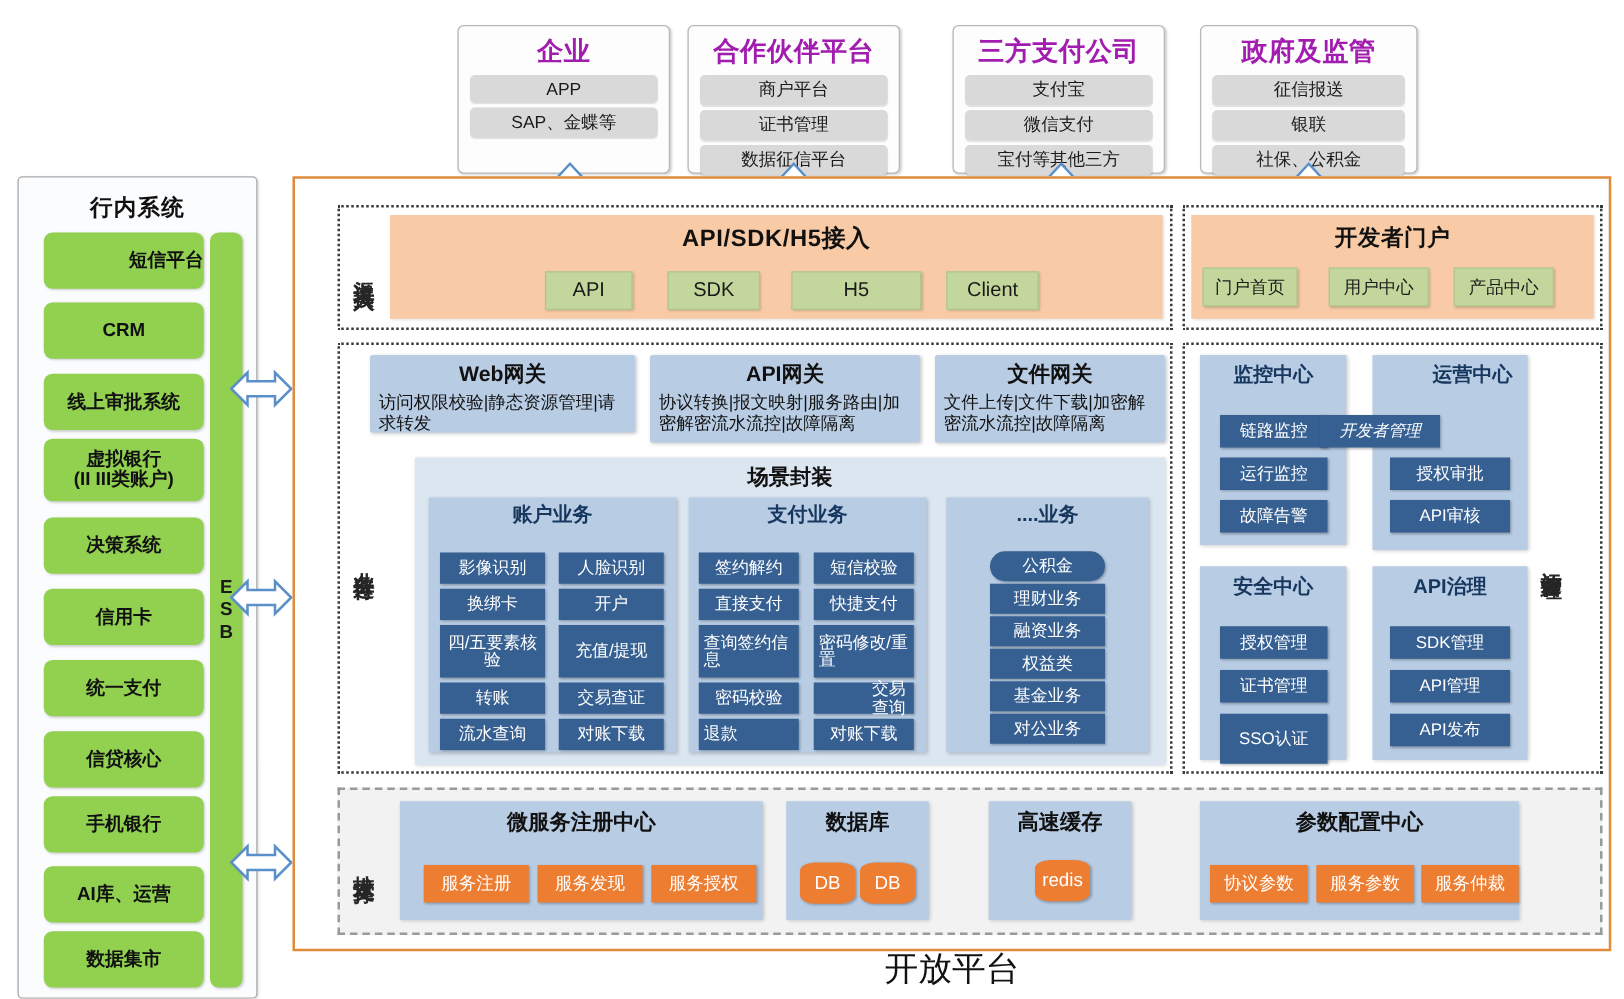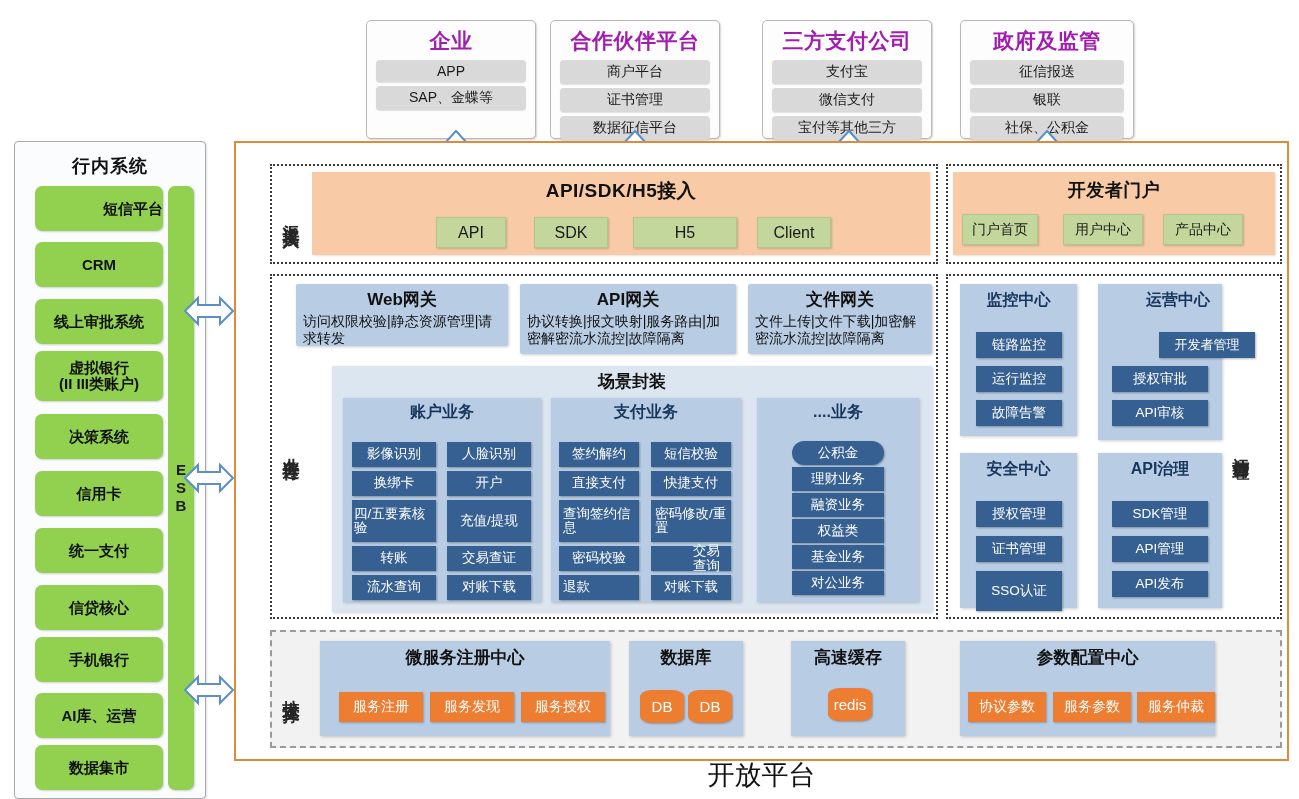--- a/index.html
+++ b/index.html
@@ -125,21 +125,21 @@
     position: absolute; background: #b8cce4;
     box-shadow: 1px 1px 3px rgba(0,0,0,.2);
   }
   .biz-card-title {
     text-align: center; font-weight: bold; font-size: 16px; color: #17375e;
     padding-top: 4px;
   }
   .blue-chip {
     position: absolute; background: #376092; color: #ffffff;
     font-size: 13.5px; line-height: 1.06;
-    display: flex; align-items: center; justify-content: center; text-align: left;
+    display: flex; align-items: center; justify-content: center; text-align: center;
     box-shadow: 1px 1px 2px rgba(0,0,0,.3);
     padding: 0 2px;
   }
   .blue-chip.left-al { justify-content: flex-start; text-align: left; padding-left: 4px; }
 
   
   .ops-card {
     position: absolute; background: #b8cce4;
     box-shadow: 1px 1px 3px rgba(0,0,0,.2);
   }
@@ -431,21 +431,21 @@
   <div class="blue-chip" style="left:976px; top:366px; width:86px; height:26px;">
       <span>运行监控</span>
     </div>
   <div class="blue-chip" style="left:976px; top:400px; width:86px; height:26px;">
       <span>故障告警</span>
     </div>
 
   <div class="ops-card" style="left:1098px; top:284px; width:124px; height:156px;padding-left:36px;">
     <div class="ops-card-title">运营中心</div>
   </div>
-  <div class="blue-chip" style="left:1159px; top:332px; width:96px; height:26px; font-size:13px;">
+  <div class="blue-chip" style="left:1056px; top:332px; width:96px; height:26px; font-size:13px;font-style:italic;">
       <span>开发者管理</span>
     </div>
   <div class="blue-chip" style="left:1112px; top:366px; width:96px; height:26px;">
       <span>授权审批</span>
     </div>
   <div class="blue-chip" style="left:1112px; top:400px; width:96px; height:26px;">
       <span>API审核</span>
     </div>
 
   <div class="ops-card" style="left:960px; top:453px; width:117px; height:155px;">

